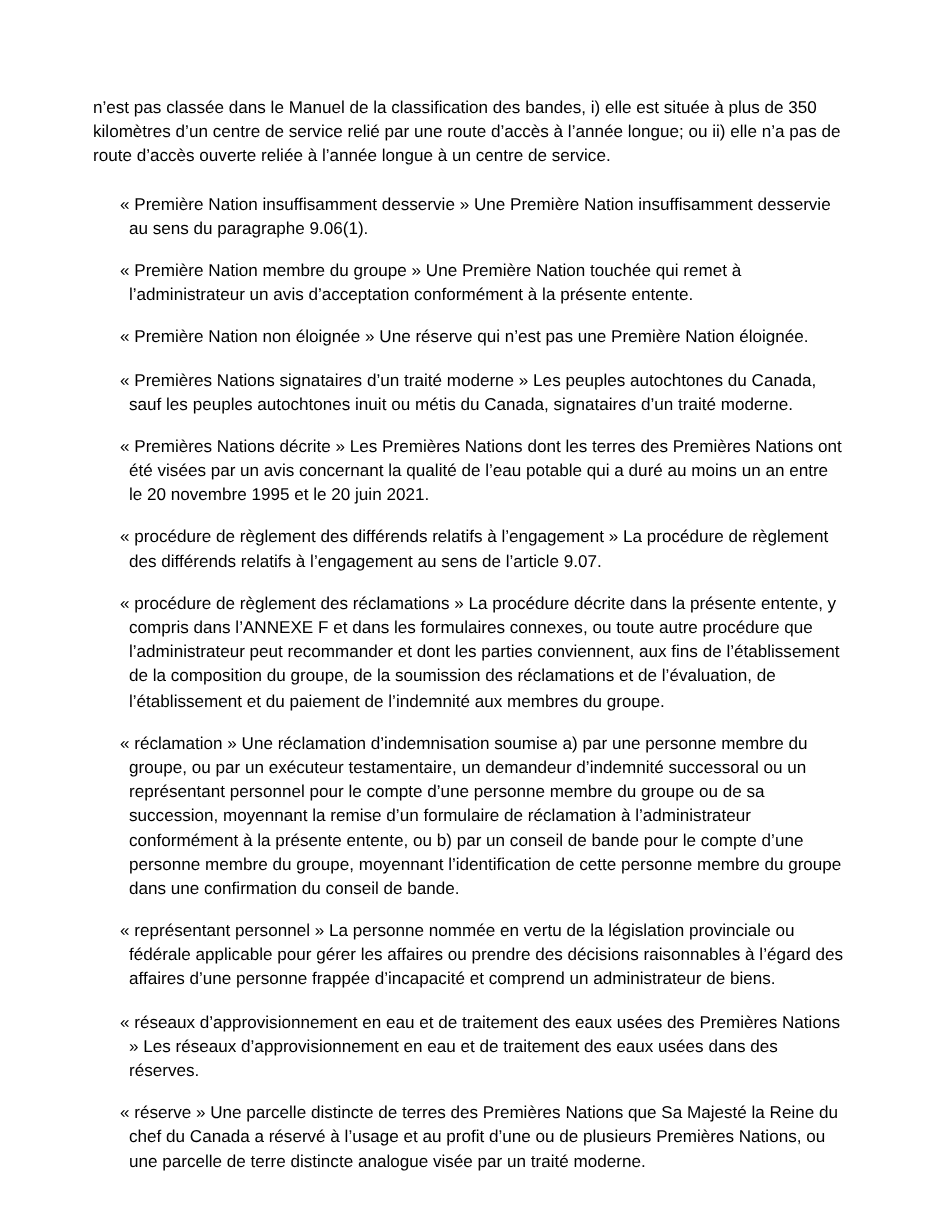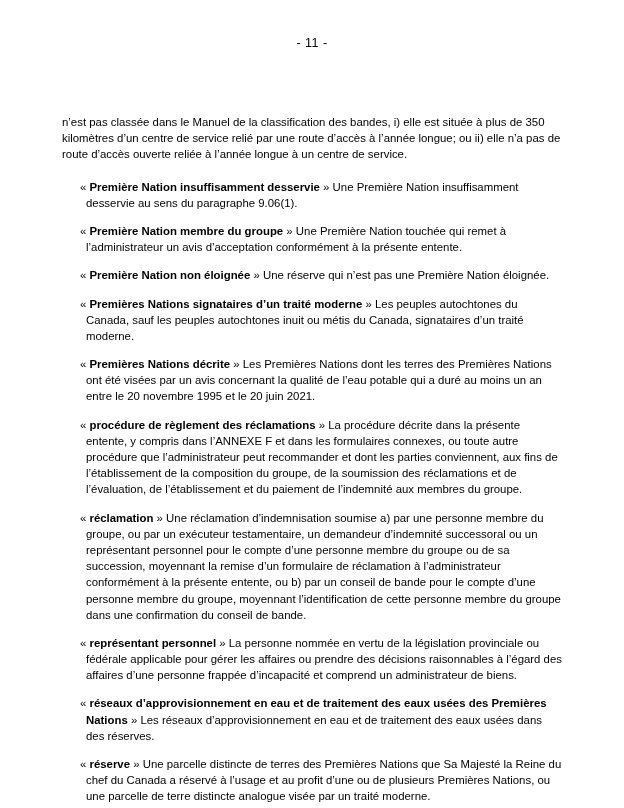--- a/index.html
+++ b/index.html
@@ -42,34 +42,34 @@
   p.para.first {
     margin-bottom: 16px;
     text-indent: 0;
     margin-top: 36px;
   }
   p.indented {
     padding-left: 24px;
     text-indent: -6px;
   }
   .term {
-    font-weight: bold;
+    font-weight: normal;
   }
 </style>
 </head>
 <body>
 
 <div class="page">
-  <div class="page-number">- 11 -</div>
   <div class="body-content">
       <p class="para first"><span>n’est pas classée dans le Manuel de la classification des bandes, i) elle est située à plus de 350 kilomètres d’un centre de service relié par une route d’accès à l’année longue; ou ii) elle n’a pas de route d’accès ouverte reliée à l’année longue à un centre de service.</span></p>
       <p class="para indented"><span>« </span><span class="term">Première Nation insuffisamment desservie</span><span> » Une Première Nation insuffisamment desservie au sens du paragraphe 9.06(1).</span></p>
       <p class="para indented"><span>« </span><span class="term">Première Nation membre du groupe</span><span> » Une Première Nation touchée qui remet à l’administrateur un avis d’acceptation conformément à la présente entente.</span></p>
       <p class="para indented"><span>« </span><span class="term">Première Nation non éloignée</span><span> » Une réserve qui n’est pas une Première Nation éloignée.</span></p>
       <p class="para indented"><span>« </span><span class="term">Premières Nations signataires d’un traité moderne</span><span> » Les peuples autochtones du Canada, sauf les peuples autochtones inuit ou métis du Canada, signataires d’un traité moderne.</span></p>
       <p class="para indented"><span>« </span><span class="term">Premières Nations décrite</span><span> » Les Premières Nations dont les terres des Premières Nations ont été visées par un avis concernant la qualité de l’eau potable qui a duré au moins un an entre le 20 novembre 1995 et le 20 juin 2021.</span></p>
+      <p class="para indented"><span>« </span><span class="term">procédure de règlement des différends relatifs à l’engagement</span><span> » La procédure de règlement des différends relatifs à l’engagement au sens de l’article 9.07.</span></p>
       <p class="para indented"><span>« </span><span class="term">procédure de règlement des réclamations</span><span> » La procédure décrite dans la présente entente, y compris dans l’ANNEXE F et dans les formulaires connexes, ou toute autre procédure que l’administrateur peut recommander et dont les parties conviennent, aux fins de l’établissement de la composition du groupe, de la soumission des réclamations et de l’évaluation, de l’établissement et du paiement de l’indemnité aux membres du groupe.</span></p>
       <p class="para indented"><span>« </span><span class="term">réclamation</span><span> » Une réclamation d’indemnisation soumise a) par une personne membre du groupe, ou par un exécuteur testamentaire, un demandeur d’indemnité successoral ou un représentant personnel pour le compte d’une personne membre du groupe ou de sa succession, moyennant la remise d’un formulaire de réclamation à l’administrateur conformément à la présente entente, ou b) par un conseil de bande pour le compte d’une personne membre du groupe, moyennant l’identification de cette personne membre du groupe dans une confirmation du conseil de bande.</span></p>
       <p class="para indented"><span>« </span><span class="term">représentant personnel</span><span> » La personne nommée en vertu de la législation provinciale ou fédérale applicable pour gérer les affaires ou prendre des décisions raisonnables à l’égard des affaires d’une personne frappée d’incapacité et comprend un administrateur de biens.</span></p>
       <p class="para indented"><span>« </span><span class="term">réseaux d’approvisionnement en eau et de traitement des eaux usées des Premières Nations</span><span> » Les réseaux d’approvisionnement en eau et de traitement des eaux usées dans des réserves.</span></p>
       <p class="para indented"><span>« </span><span class="term">réserve</span><span> » Une parcelle distincte de terres des Premières Nations que Sa Majesté la Reine du chef du Canada a réservé à l’usage et au profit d’une ou de plusieurs Premières Nations, ou une parcelle de terre distincte analogue visée par un traité moderne.</span></p>
     </div>
 </div>
 
 </body></html>

